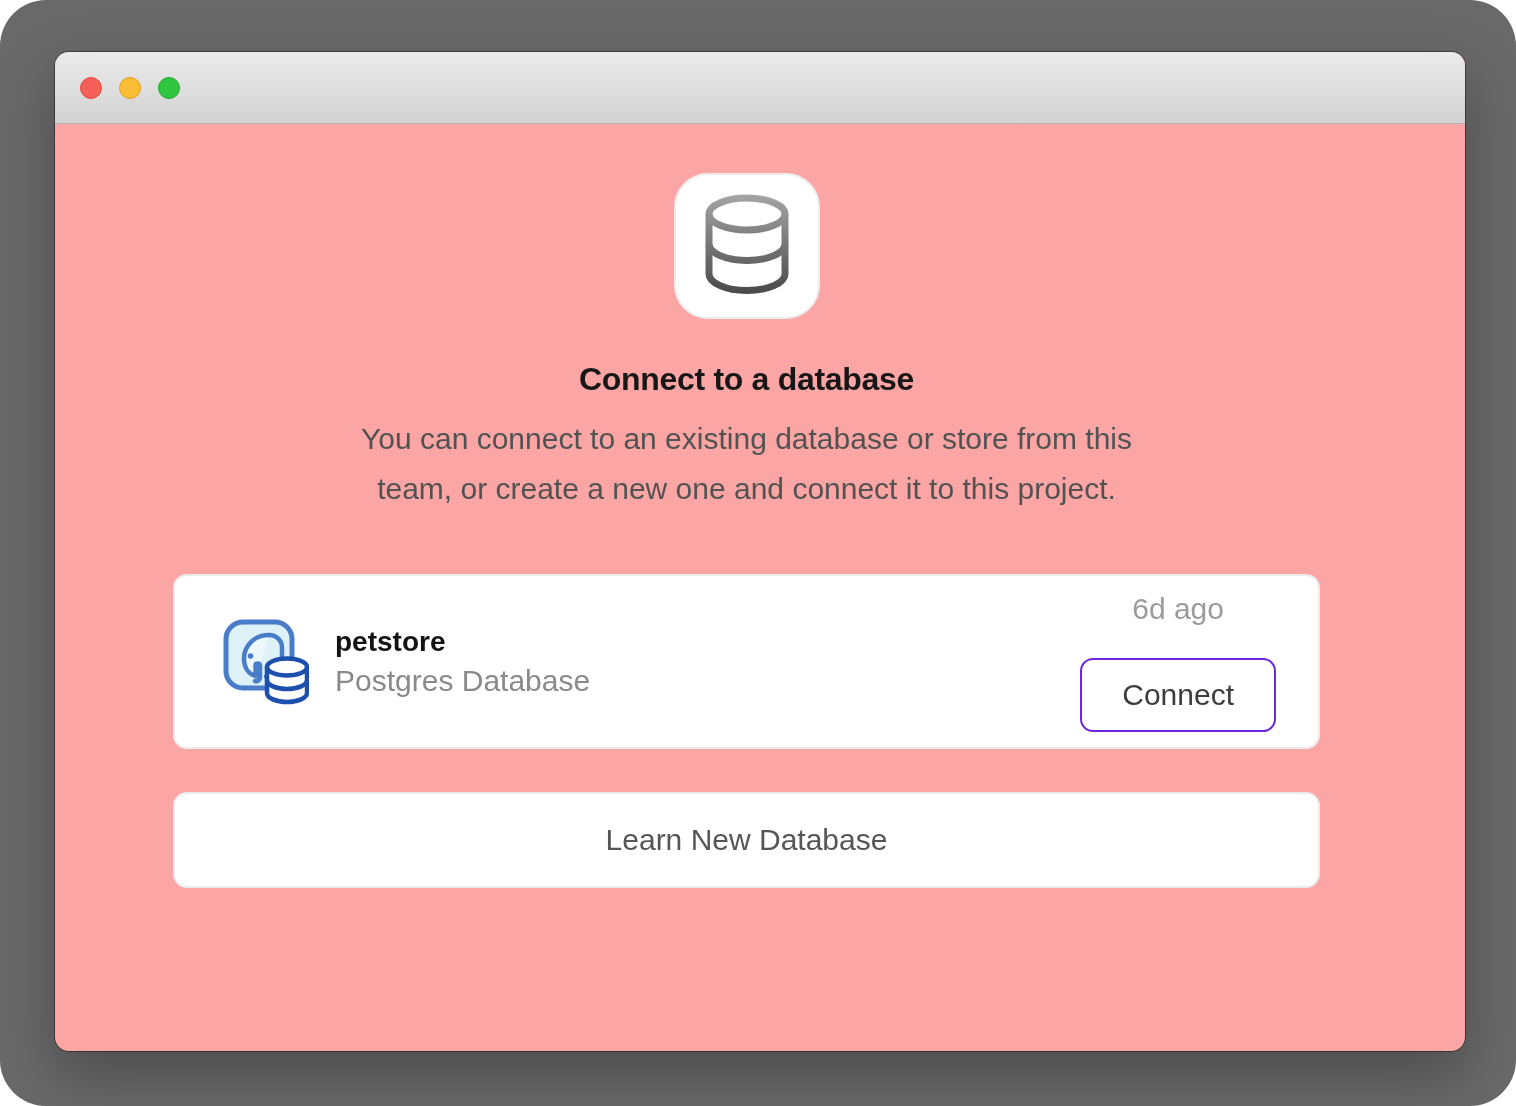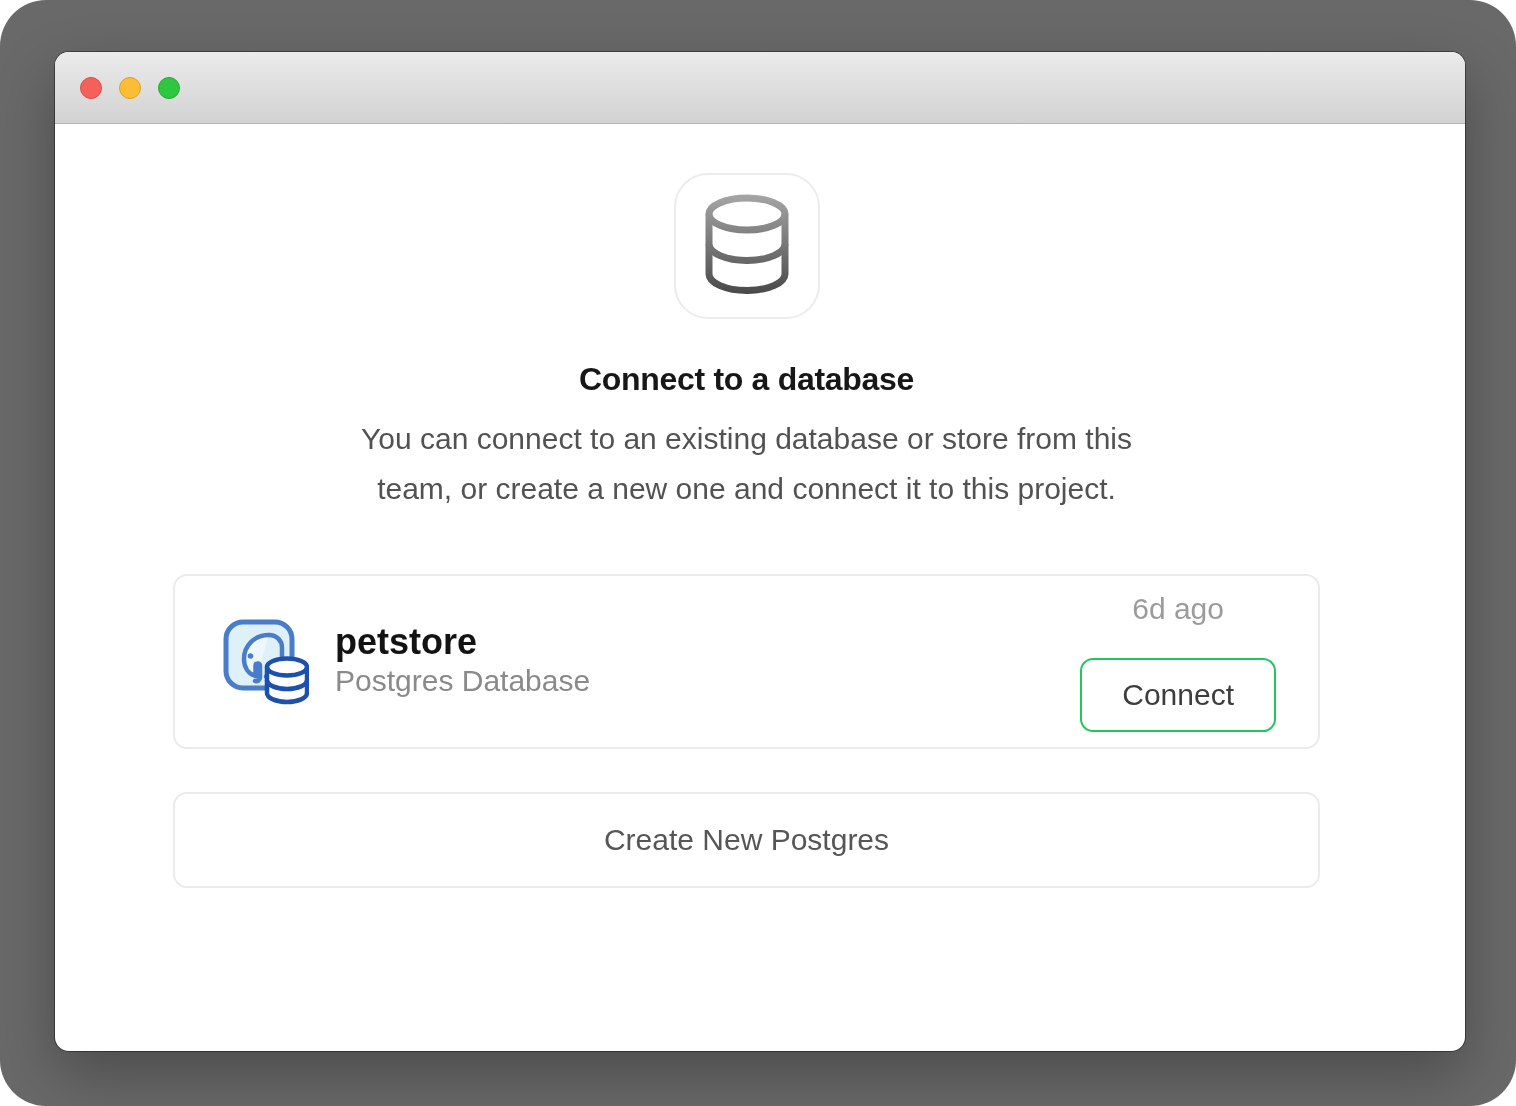--- a/index.html
+++ b/index.html
@@ -13,21 +13,21 @@
     position: relative;
     width: 1516px; height: 1106px;
     background: #696969;
     border-radius: 46px;
     overflow: hidden;
   }
   .window {
     position: absolute;
     left: 55px; top: 52px;
     width: 1410px; height: 999px;
-    background: #ffffff;
+    background: #fca5a5;
     border-radius: 14px;
     box-shadow: 0 0 0 1px rgba(0,0,0,0.38), 0 24px 60px rgba(0,0,0,0.28);
     overflow: hidden;
   }
   .titlebar {
     height: 72px;
     background: linear-gradient(#ebebeb, #d2d2d2);
     border-bottom: 1px solid #b3b3b3;
     display: flex;
     align-items: center;
@@ -80,21 +80,21 @@
   .db-row {
     margin-top: 60px;
     height: 175px;
     display: flex;
     align-items: center;
     padding: 0 42px 0 48px;
     text-align: left;
   }
   .pg-icon { width: 86px; height: 86px; flex: 0 0 auto; margin-right: 26px; }
   .db-name {
-    font-size: 36px;
+    font-size: 28px;
     font-weight: 700;
     color: #131313;
     line-height: 38px;
   }
   .db-type {
     font-size: 30px;
     color: #8a8a8a;
     line-height: 40px;
   }
   .db-meta {
@@ -105,21 +105,21 @@
     flex-direction: column;
   }
   .last-used {
     font-size: 30px;
     color: #9b9b9b;
   }
   .connect-btn {
     height: 74px;
     padding: 0 40px;
     background: #ffffff;
-    border: 2px solid #22c55e;
+    border: 2px solid #6d28d9;
     border-radius: 13px;
     font-family: "Liberation Sans", sans-serif;
     font-size: 30px;
     color: #3d3d3d;
     cursor: pointer;
   }
   .create-btn {
     margin-top: 43px;
     height: 96px;
     display: flex;
@@ -196,18 +196,18 @@
         <div>
           <div class="db-name">petstore</div>
           <div class="db-type">Postgres Database</div>
         </div>
         <div class="db-meta">
           <span class="last-used">6d ago</span>
           <button class="connect-btn">Connect</button>
         </div>
       </div>
 
-      <div class="card create-btn">Create New Postgres</div>
+      <div class="card create-btn">Learn New Database</div>
 
 
     </div>
   </div>
 </div>
 
 </body></html>

